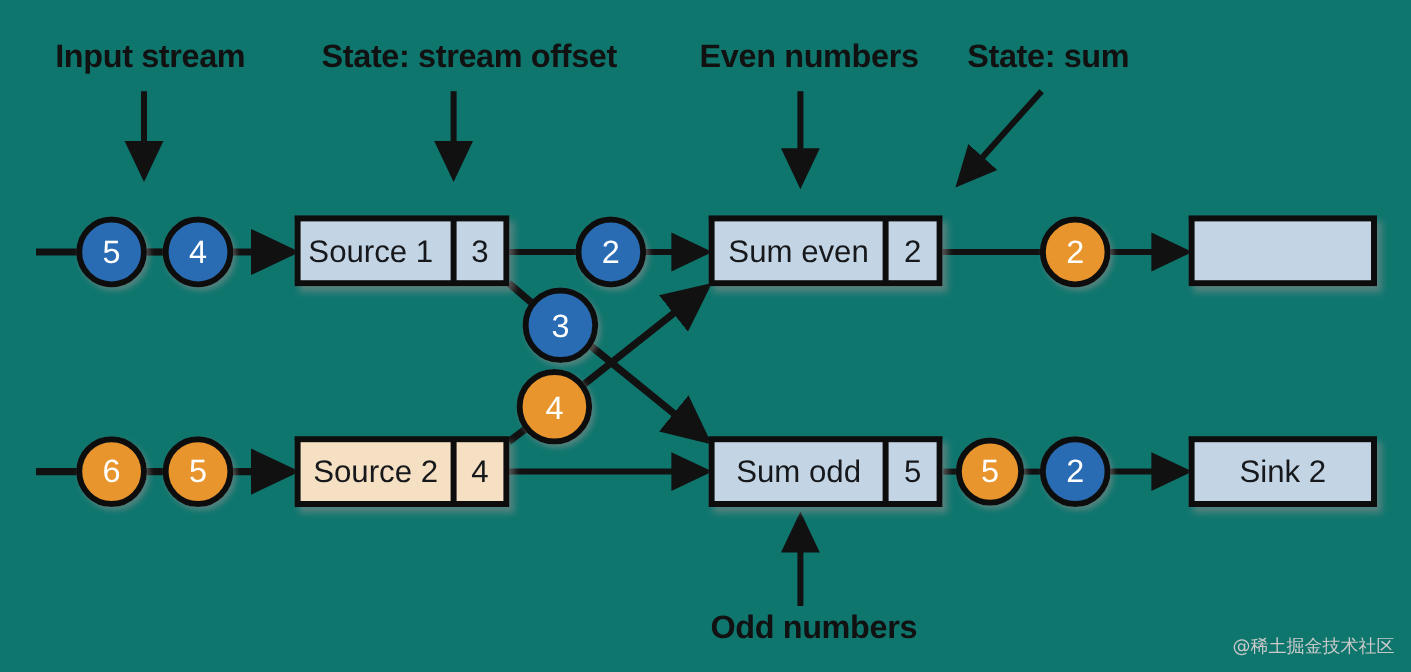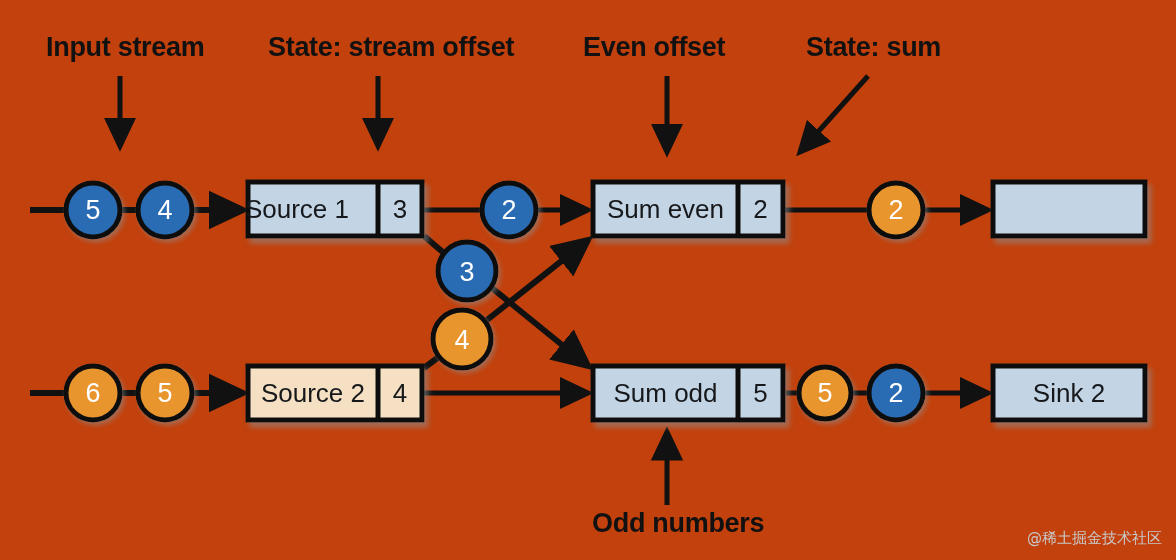--- a/index.html
+++ b/index.html
@@ -7,21 +7,21 @@
     padding: 0;
     background: #ffffff;
   }
   body {
     font-family: "Liberation Sans", sans-serif;
   }
   #stage {
     position: relative;
     width: 1176px;
     height: 560px;
-    background: #c2410c;
+    background: #0f766e;
     overflow: hidden;
   }
   #scene {
     position: absolute;
     inset: 0;
     width: 1176px;
     height: 560px;
   }
   .anno {
     position: absolute;
@@ -164,25 +164,25 @@
 
       <circle cx="93" cy="393" r="27" fill="#e8952f" stroke="#111111" stroke-width="5" filter="url(#circshadow)"></circle>
       <circle cx="165" cy="393" r="27" fill="#e8952f" stroke="#111111" stroke-width="5" filter="url(#circshadow)"></circle>
       <circle cx="825" cy="393" r="26" fill="#e8952f" stroke="#111111" stroke-width="5" filter="url(#circshadow)"></circle>
       <circle cx="896" cy="393" r="27" fill="#2b6cb3" stroke="#111111" stroke-width="5" filter="url(#circshadow)"></circle>
     </g>
   </svg>
 
   <div class="anno" style="left:46px; top:32px;">Input stream</div>
   <div class="anno" style="left:268px; top:32px;text-align:right;">State: stream offset</div>
-  <div class="anno" style="left:583px; top:32px;">Even offset</div>
+  <div class="anno" style="left:583px; top:32px;">Even numbers</div>
   <div class="anno" style="left:592px; top:508px;">Odd numbers</div>
   <div class="anno" style="left:806px; top:32px;">State: sum</div>
 
-  <div class="node-label" style="left:232px; top:182px; width:130px; height:54px;text-align:right;">Source 1</div>
+  <div class="node-label" style="left:244px; top:182px; width:130px; height:54px;text-align:right;">Source 1</div>
   <div class="node-label" style="left:378px; top:182px; width:44px; height:54px;">3</div>
 
   <div class="node-label" style="left:593px; top:182px; width:145px; height:54px;">Sum even</div>
   <div class="node-label" style="left:738px; top:182px; width:45px; height:54px;">2</div>
 
 
   <div class="node-label" style="left:248px; top:366px; width:130px; height:54px;">Source 2</div>
   <div class="node-label" style="left:378px; top:366px; width:44px; height:54px;">4</div>
 
   <div class="node-label" style="left:593px; top:366px; width:145px; height:54px;">Sum odd</div>

